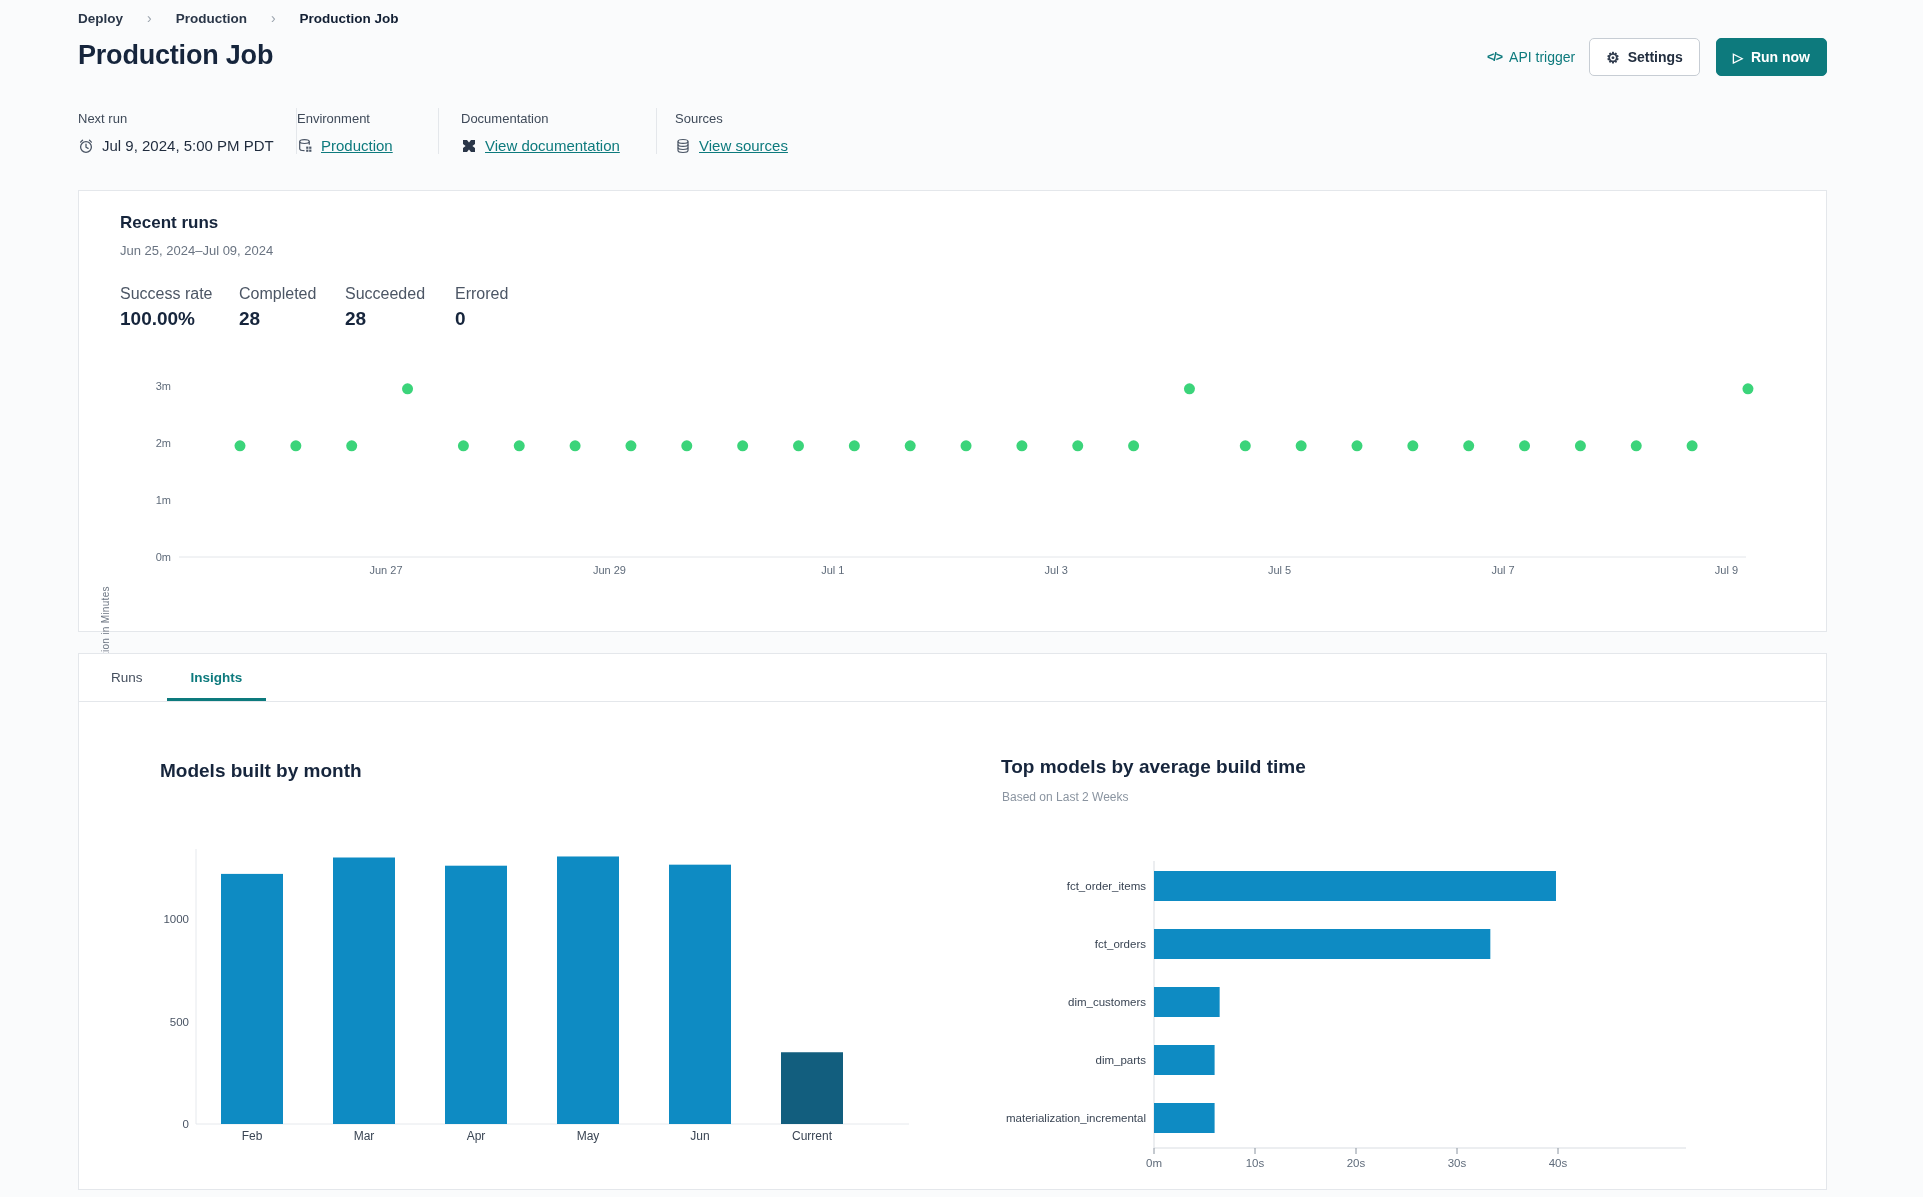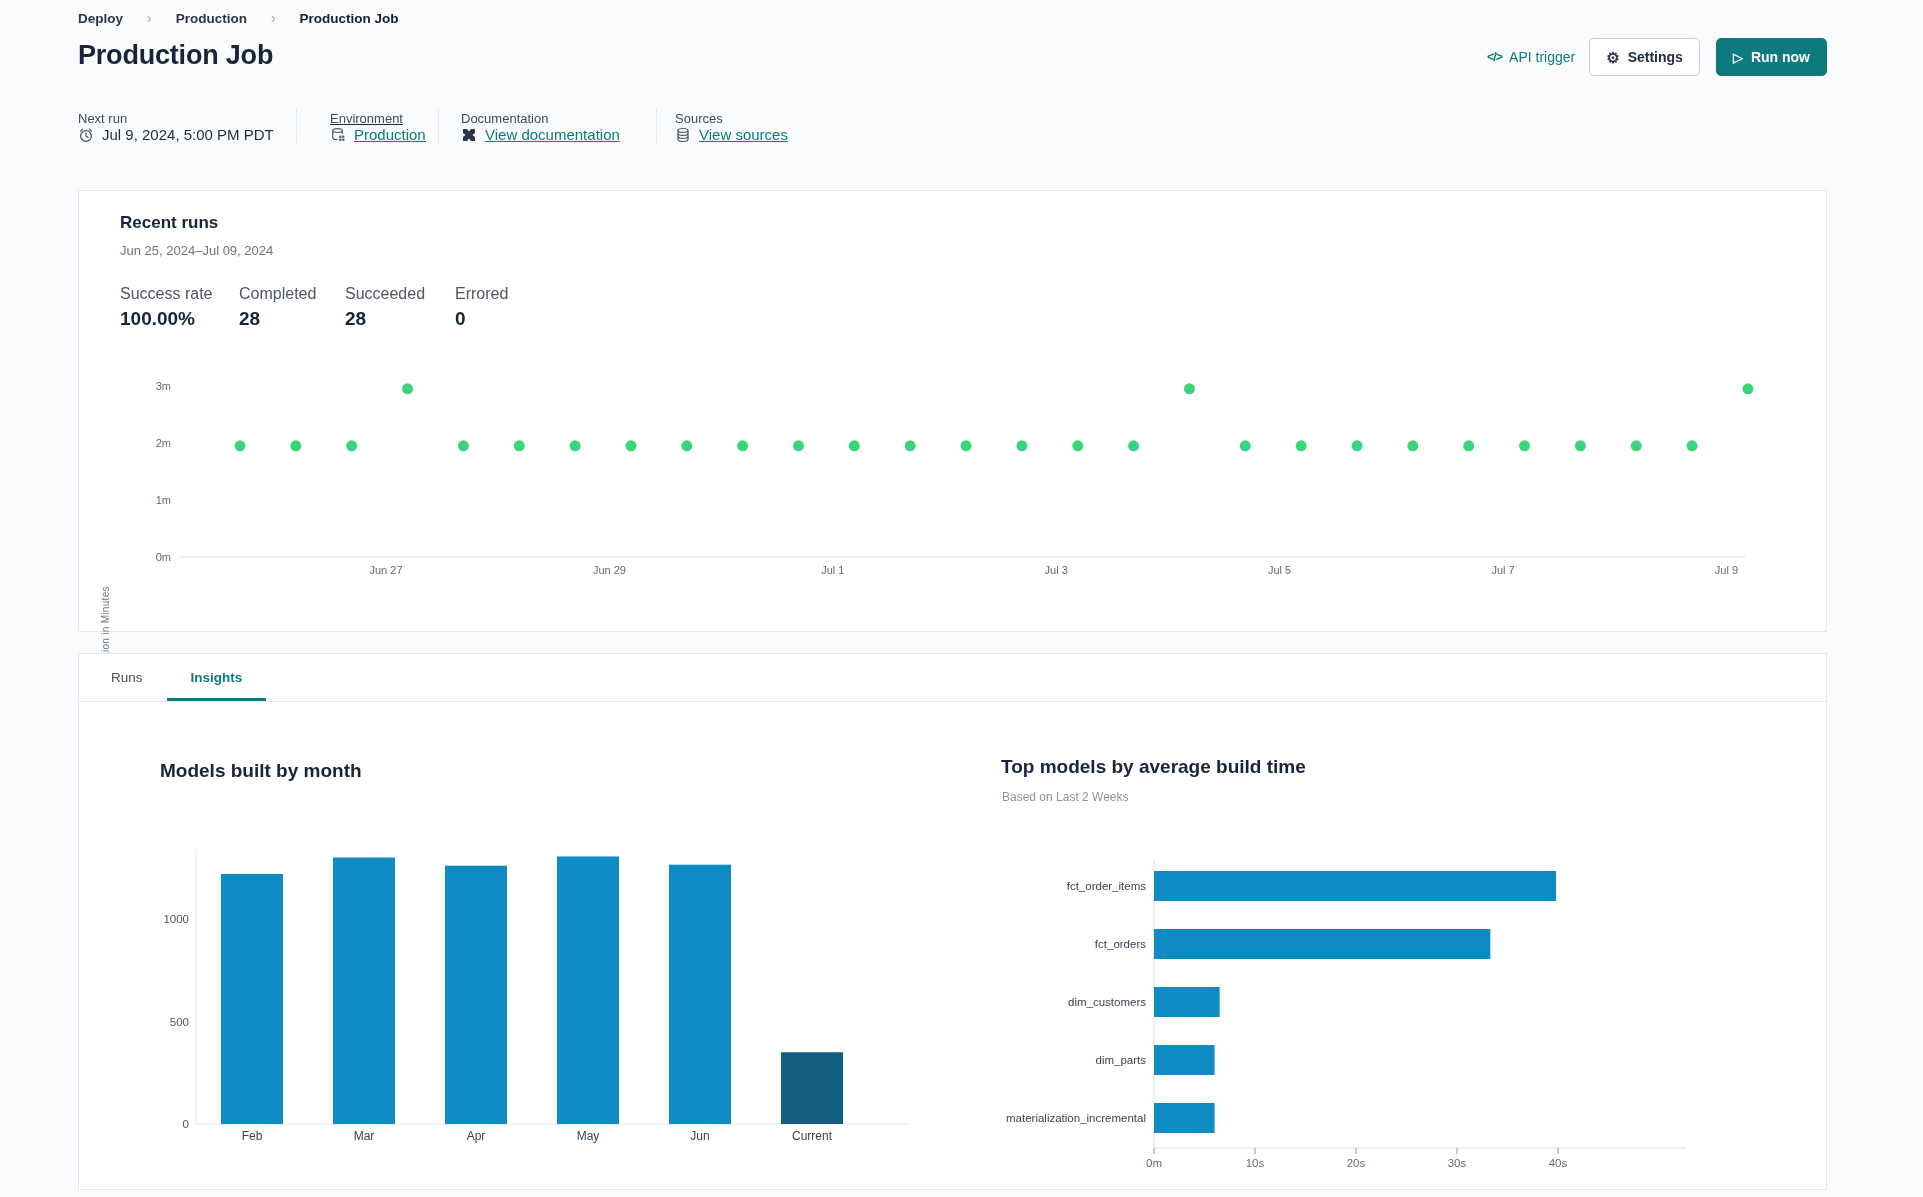--- a/index.html
+++ b/index.html
@@ -25,25 +25,25 @@
   .btn { display:flex; align-items:center; gap:8px; height:38px; padding:0 16px; border-radius:5px; font-size:14px; font-weight:600; cursor:pointer; }
   .btn-secondary { background:#fff; border:1px solid #c7cdd4; color:#222e3f; }
   .btn-secondary .gear { font-size:15px; line-height:1; color:#313c4e; }
   .btn-primary { background:var(--accent,#0d7a7d); border:1px solid var(--accent,#0d7a7d); color:#fff; margin-left:2px; }
   .btn-primary .play { font-size:13px; line-height:1; }
 
   
   .meta-row { position:absolute; left:78px; top:108px; display:flex; }
   .meta-col { padding-top:3px; }
   .meta-col + .meta-col { border-left:1px solid #e4e7eb; }
-  .meta-label { font-size:13px; color:#3f4a59; }
+  .meta-label { font-size:13px; color:#3f4a59; margin-bottom:11px; }
   .meta-value { display:flex; align-items:center; gap:8px; font-size:15px; color:#1f2b3d; }
   .meta-value a, .link { color:var(--accent,#0d7a7d); text-decoration:underline; font-weight:500; cursor:pointer; }
   .mc1 { width:218px; }
-  .mc2 { width:142px; padding-left:33px;text-decoration:underline; }
+  .mc2 { width:142px; padding-left:0; }
   .mc3 { width:218px; padding-left:22px; }
   .mc4 { width:200px; padding-left:18px; }
   .micon { display:inline-flex; width:16px; height:16px; flex:none; }
 
   
   .card { position:absolute; background:#fff; border:1px solid #e4e7eb; border-radius:0; }
   .recent-card { left:78px; top:190px; width:1749px; height:442px; }
   .recent-title { position:absolute; left:41px; top:22px; font-size:17px; font-weight:700; color:#16253c; }
   .recent-range { position:absolute; left:41px; top:52px; font-size:13px; color:#6a7482; }
   .stats-row { position:absolute; left:41px; top:94px; display:flex; }

